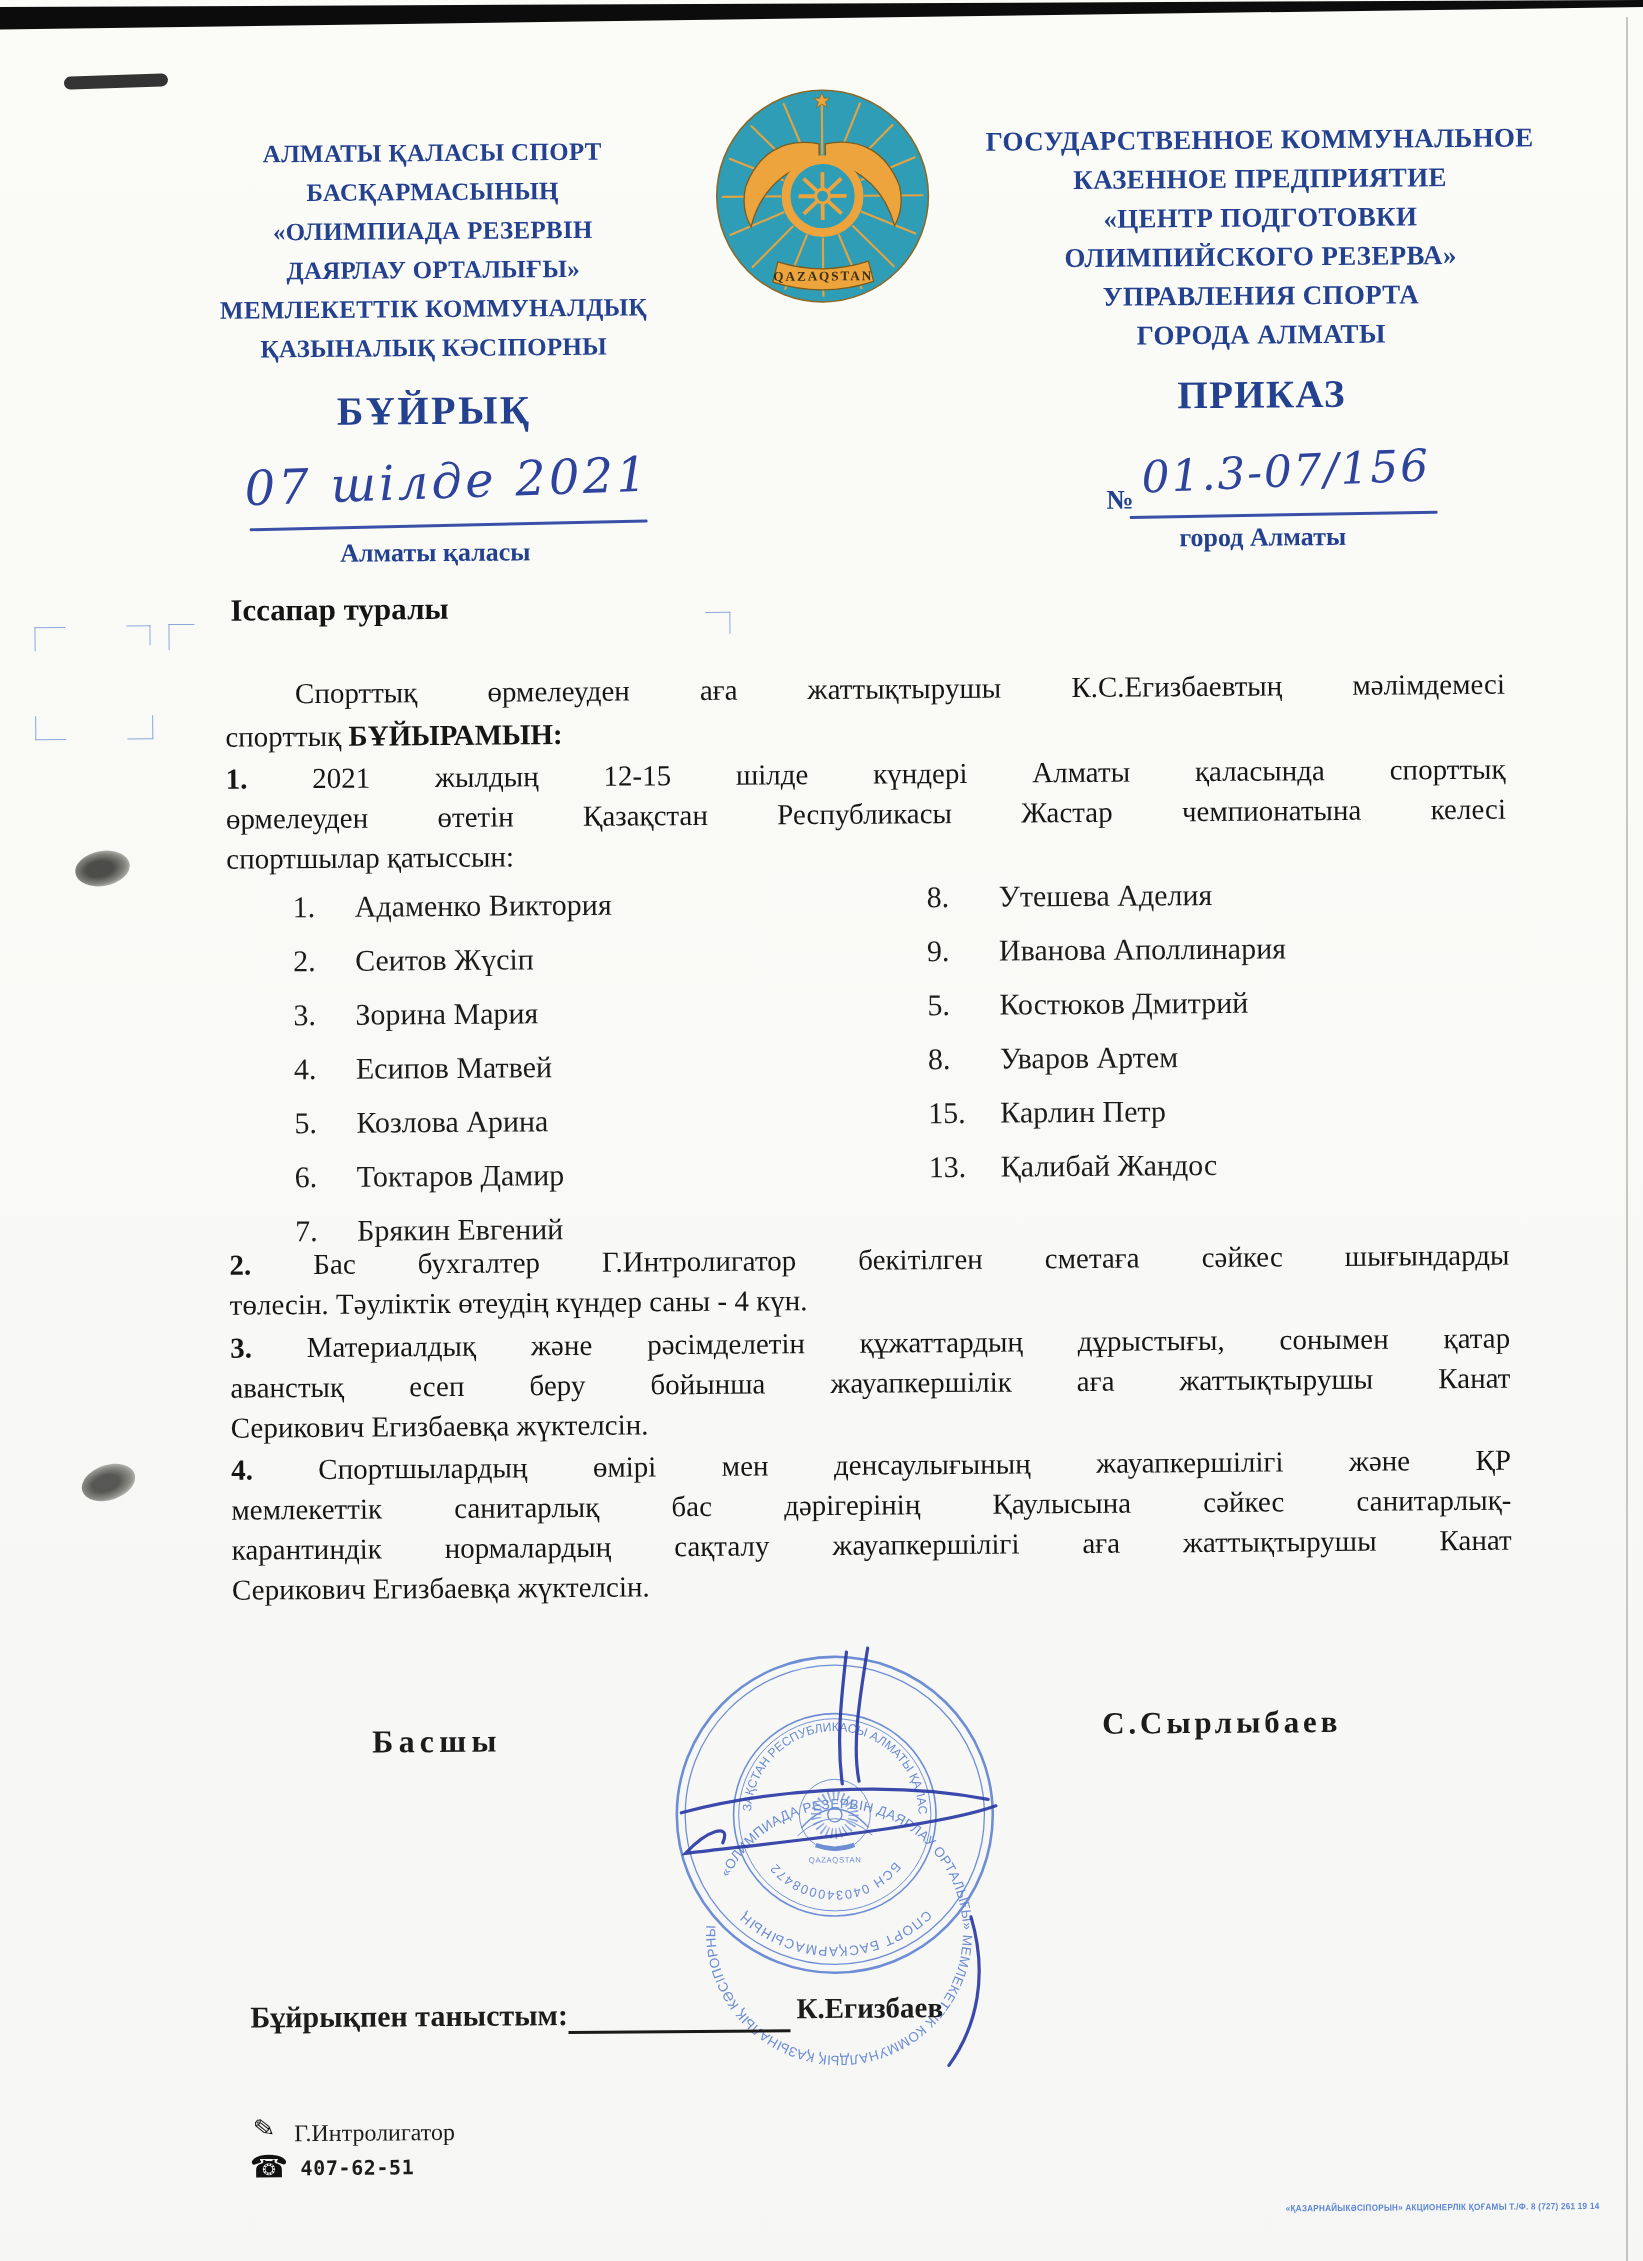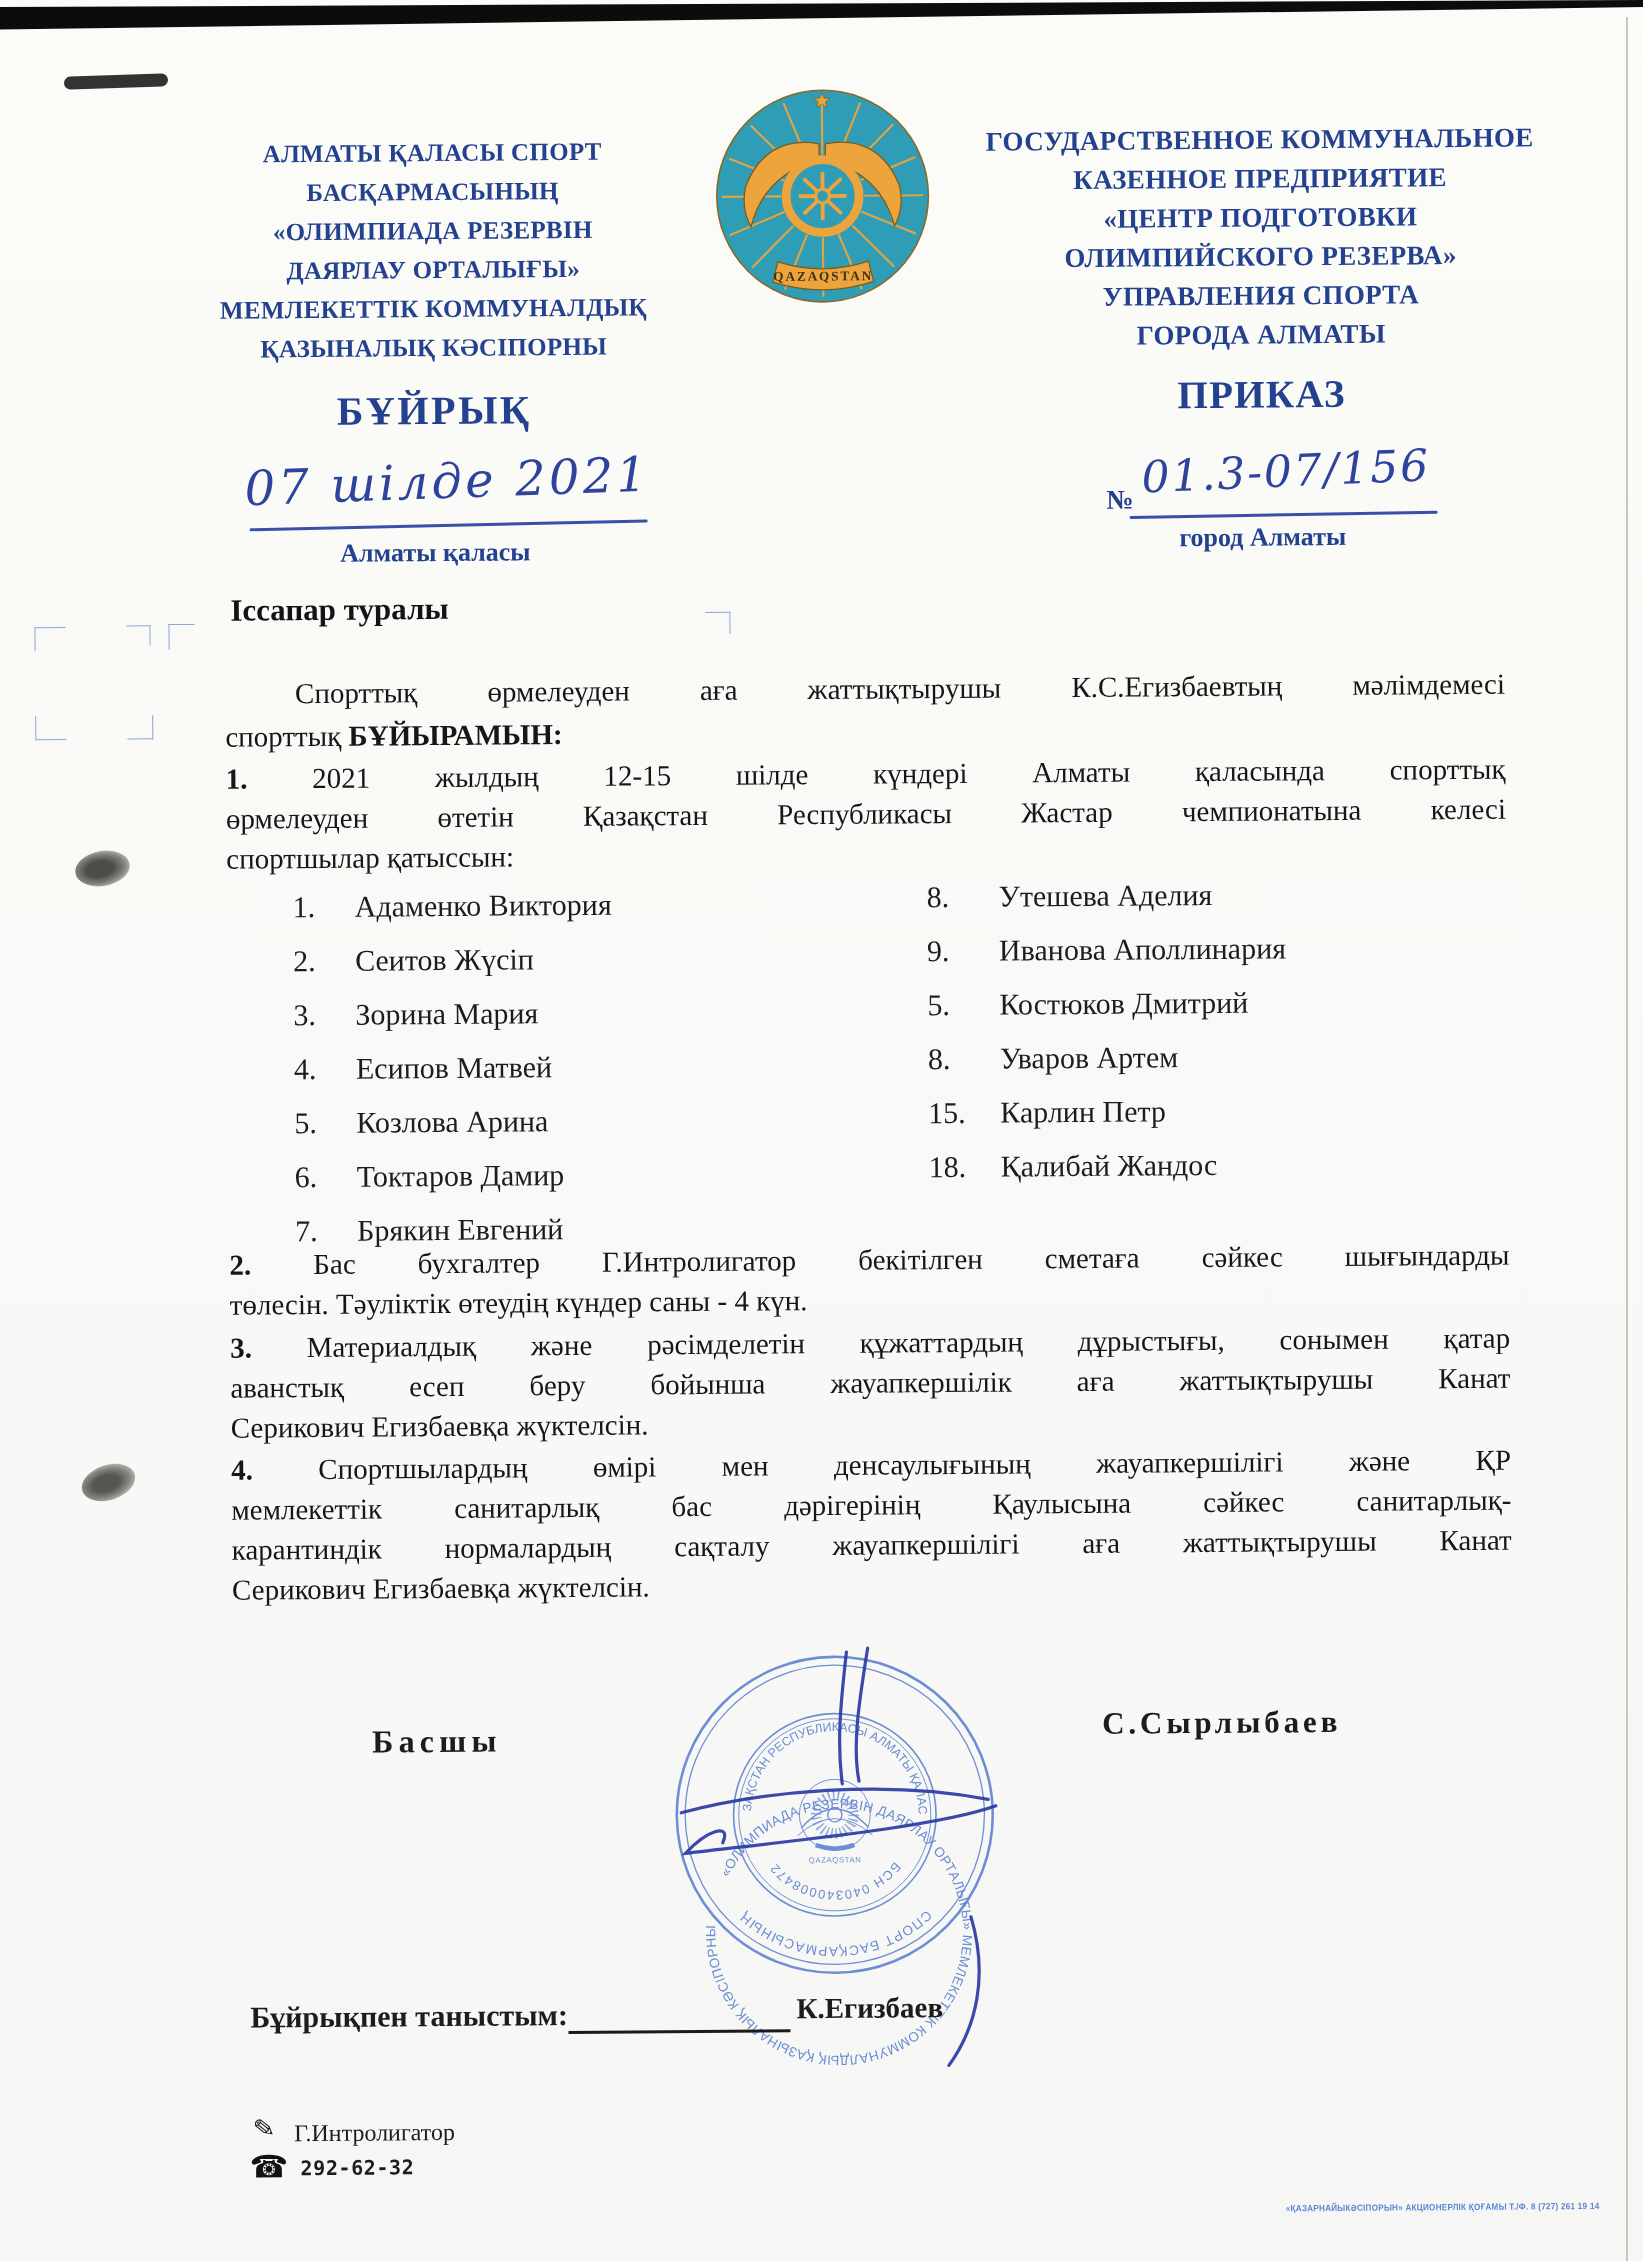--- a/index.html
+++ b/index.html
@@ -223,21 +223,21 @@
           </div>
         <div class="arow">
             <span class="anum">8.</span>
             <span class="aname">Уваров Артем</span>
           </div>
         <div class="arow">
             <span class="anum">15.</span>
             <span class="aname">Карлин Петр</span>
           </div>
         <div class="arow">
-            <span class="anum">18.</span>
+            <span class="anum">13.</span>
             <span class="aname">Қалибай Жандос</span>
           </div>
       </div>
     </div>
 
     <div class="para p2">
       <div class="jl"><span class="inum">2.</span> <span>Бас бухгалтер Г.Интролигатор бекітілген сметаға сәйкес шығындарды</span></div>
       <div class="jl last">төлесін. Тәуліктік өтеудің күндер саны - 4 күн.</div>
     </div>
 
@@ -292,21 +292,21 @@
       </g>
     </svg>
 
     <div class="ack-label">Бұйрықпен таныстым:</div>
     <div class="ack-line"></div>
     <div class="ack-name">К.Егизбаев</div>
 
     <div class="pen-ic">✎</div>
     <div class="acct">Г.Интролигатор</div>
     <div class="tel-ic">☎</div>
-    <div class="phone">292-62-32</div>
+    <div class="phone">407-62-51</div>
     <div class="print-note">«ҚАЗАРНАЙЫКӘСІПОРЫН» АКЦИОНЕРЛІК ҚОҒАМЫ Т./Ф. 8 (727) 261 19 14</div>
 
   </div>
 
   <div class="top-band"></div>
   <div class="tl-bar"></div>
   <div class="hole hole1"></div>
   <div class="hole hole2"></div>
   <div class="edge-line"></div>
 

